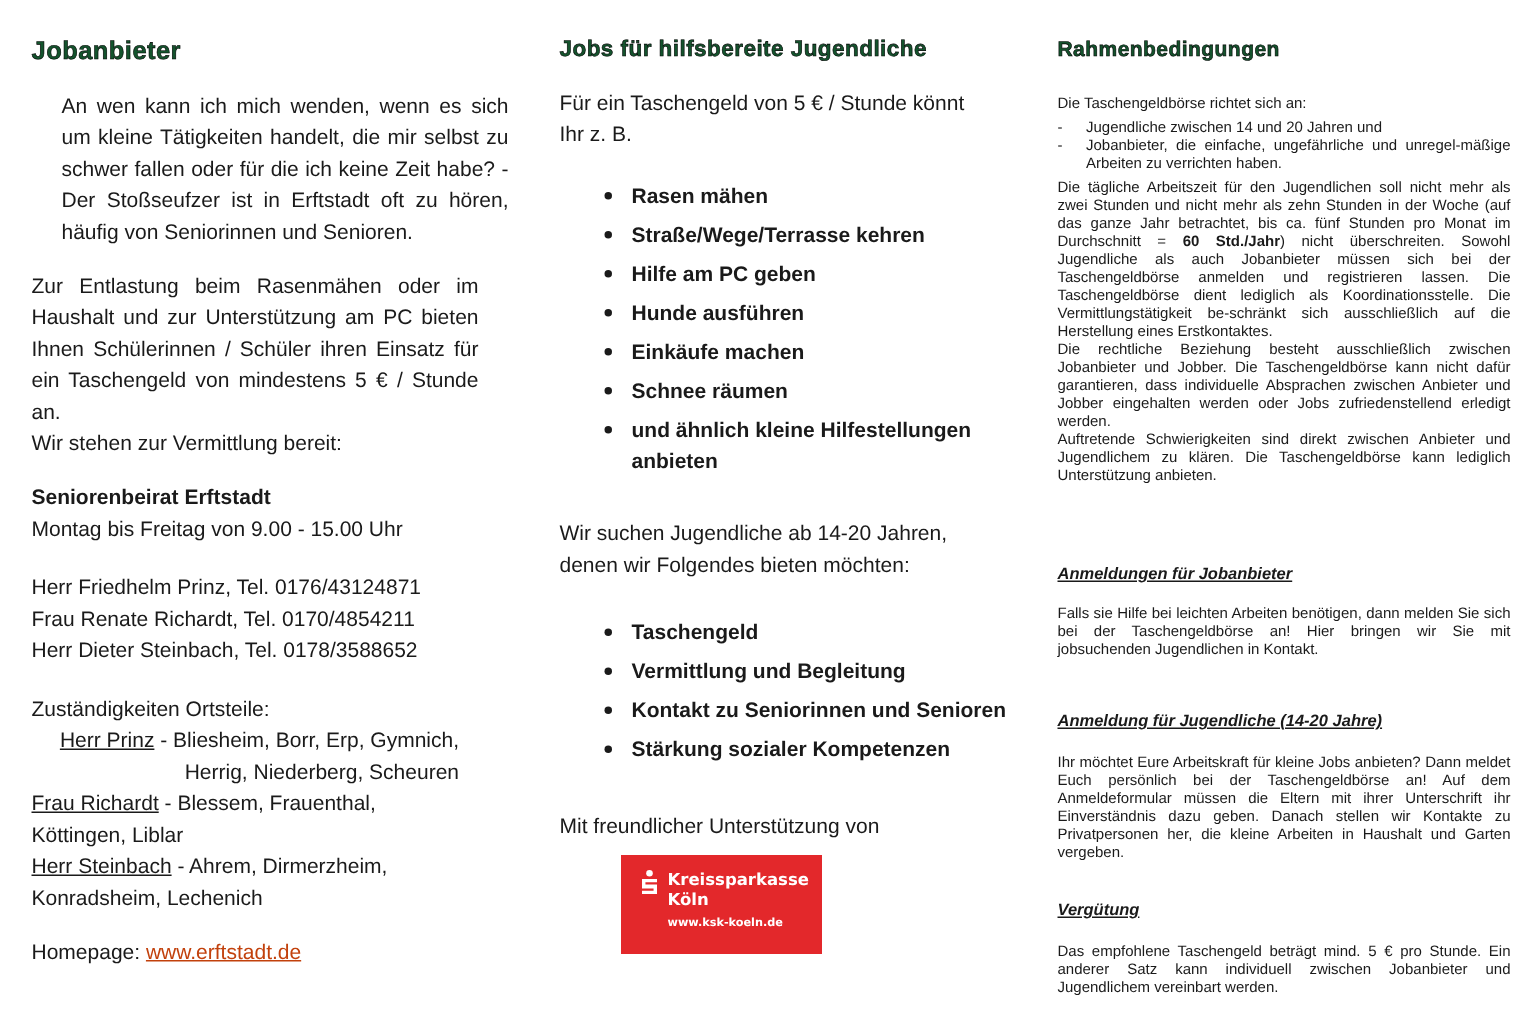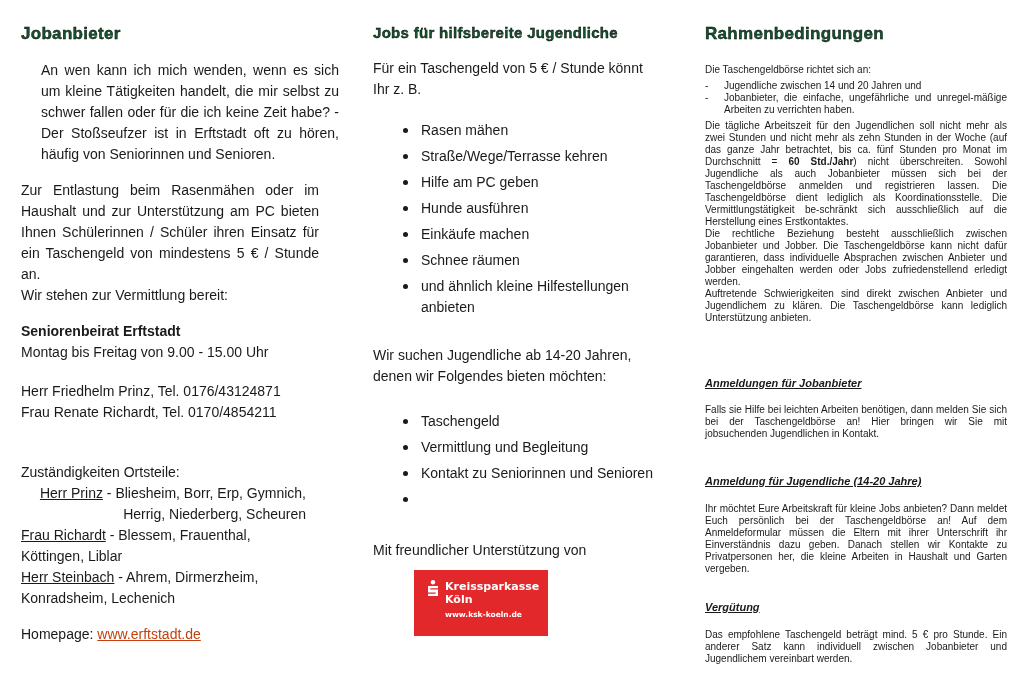--- a/index.html
+++ b/index.html
@@ -12,31 +12,31 @@
     .col2 { left: 373px; width: 300px; }
     .col3 { left: 705px; width: 302px; }
 
     h1.title {
       font-family: "Liberation Sans", sans-serif;
       font-weight: 900; font-size: 17px; margin: 0; letter-spacing: 0.3px;
       -webkit-text-stroke: 0.4px #000; color: #14532d;
     }
     .col1 h1.title { position: absolute; top: 24px; }
     .col2 h1.title { position: absolute; top: 24px; font-size: 15px; }
-    .col3 h1.title { position: absolute; top: 24px; font-size: 17px; }
+    .col3 h1.title { position: absolute; top: 24px; font-size: 14px; }
 
     .p1 { font-size: 14px; line-height: 21px; text-align: justify; margin: 0; }
     .block { position: absolute; left: 0; width: 100%; }
 
     .bold { font-weight: bold; }
     .u { text-decoration: underline; }
     a.link { color: #c2410c; text-decoration: underline; }
 
     ul.bullets { list-style: none; margin: 0; padding: 0; }
-    ul.bullets li { position: relative; padding-left: 48px; font-size: 14px; line-height: 21px; margin-bottom: 5px; }
+    ul.bullets li { position: relative; padding-left: 48px; font-size: 14px; line-height: 21px; margin-bottom: 5px; font-weight: bold; }
     ul.bullets li .dot {
       position: absolute; left: 30px; top: 8px; width: 5px; height: 5px; border-radius: 50%; background: #1a1a1a;
     }
 
     .small { font-size: 10px; line-height: 12px; text-align: justify; margin: 0; }
     .small-list { margin: 4px 0 4px 0; padding: 0; list-style: none; }
     .small-list li { position: relative; padding-left: 19px; font-size: 10px; line-height: 12px; text-align: justify; }
     .small-list li .dash { position: absolute; left: 0; top: 0; }
     .subhead {
       font-size: 11px; font-weight: bold; font-style: italic; text-decoration: underline;
@@ -62,20 +62,21 @@
 
   <p class="p1 block" style="top:180px;">Zur Entlastung beim Rasenmähen oder im Haushalt und zur Unterstützung am PC bieten Ihnen Schülerinnen / Schüler ihren Einsatz für ein Taschengeld von mindestens 5 € / Stunde an.</p>
   <p class="p1 block" style="top:285px;">Wir stehen zur Vermittlung bereit:</p>
 
   <p class="p1 block bold" style="top:321px;">Seniorenbeirat Erftstadt</p>
   <p class="p1 block" style="top:342px;">Montag bis Freitag von 9.00 - 15.00 Uhr</p>
 
   <div class="block" style="top:381px;">
     <p class="p1">Herr Friedhelm Prinz, Tel. 0176/43124871</p>
     <p class="p1">Frau Renate Richardt, Tel. 0170/4854211</p>
+    <p class="p1">Herr Dieter Steinbach, Tel. 0178/3588652</p>
   </div>
 
   <p class="p1 block" style="top:462px;">Zuständigkeiten Ortsteile:</p>
   <div class="block" style="top:483px; width:285px;">
     <p class="p1" style="text-align:right;"><span class="u">Herr Prinz</span><span> - Bliesheim, Borr, Erp, Gymnich, Herrig, Niederberg, Scheuren</span></p>
     <p class="p1" style="text-align:left;"><span class="u">Frau Richardt</span><span> - Blessem, Frauenthal, Köttingen, Liblar</span></p>
     <p class="p1" style="text-align:left;"><span class="u">Herr Steinbach</span><span> - Ahrem, Dirmerzheim, Konradsheim, Lechenich</span></p>
   </div>
 
   <p class="p1 block" style="top:624px;"><span>Homepage: </span><a class="link">www.erftstadt.de</a></p>
@@ -95,21 +96,21 @@
     <li><span class="dot"></span><span>Schnee räumen</span></li>
     <li><span class="dot"></span><span>und ähnlich kleine Hilfestellungen anbieten</span></li>
   </ul>
 
   <p class="p1 block" style="top:345px; width:290px; text-align:left;">Wir suchen Jugendliche ab 14-20 Jahren, denen wir Folgendes bieten möchten:</p>
 
   <ul class="bullets block" style="top:411px; width:300px;">
     <li><span class="dot"></span><span>Taschengeld</span></li>
     <li><span class="dot"></span><span>Vermittlung und Begleitung</span></li>
     <li><span class="dot"></span><span>Kontakt zu Seniorinnen und Senioren</span></li>
-    <li><span class="dot"></span></li>
+    <li><span class="dot"></span><span>Stärkung sozialer Kompetenzen</span></li>
   </ul>
 
   <p class="p1 block" style="top:540px; text-align:left;">Mit freundlicher Unterstützung von</p>
 </div>
 
 <div class="logo">
   <svg class="sicon" viewBox="0 0 12 18">
     <circle cx="6" cy="2.2" r="2.2" fill="#fff"></circle>
     <path d="M1 6 H11 V8.2 H3.3 V9.6 H11 V16 H1 V13.8 H8.7 V12.4 H1 Z" fill="#fff"></path>
   </svg>

